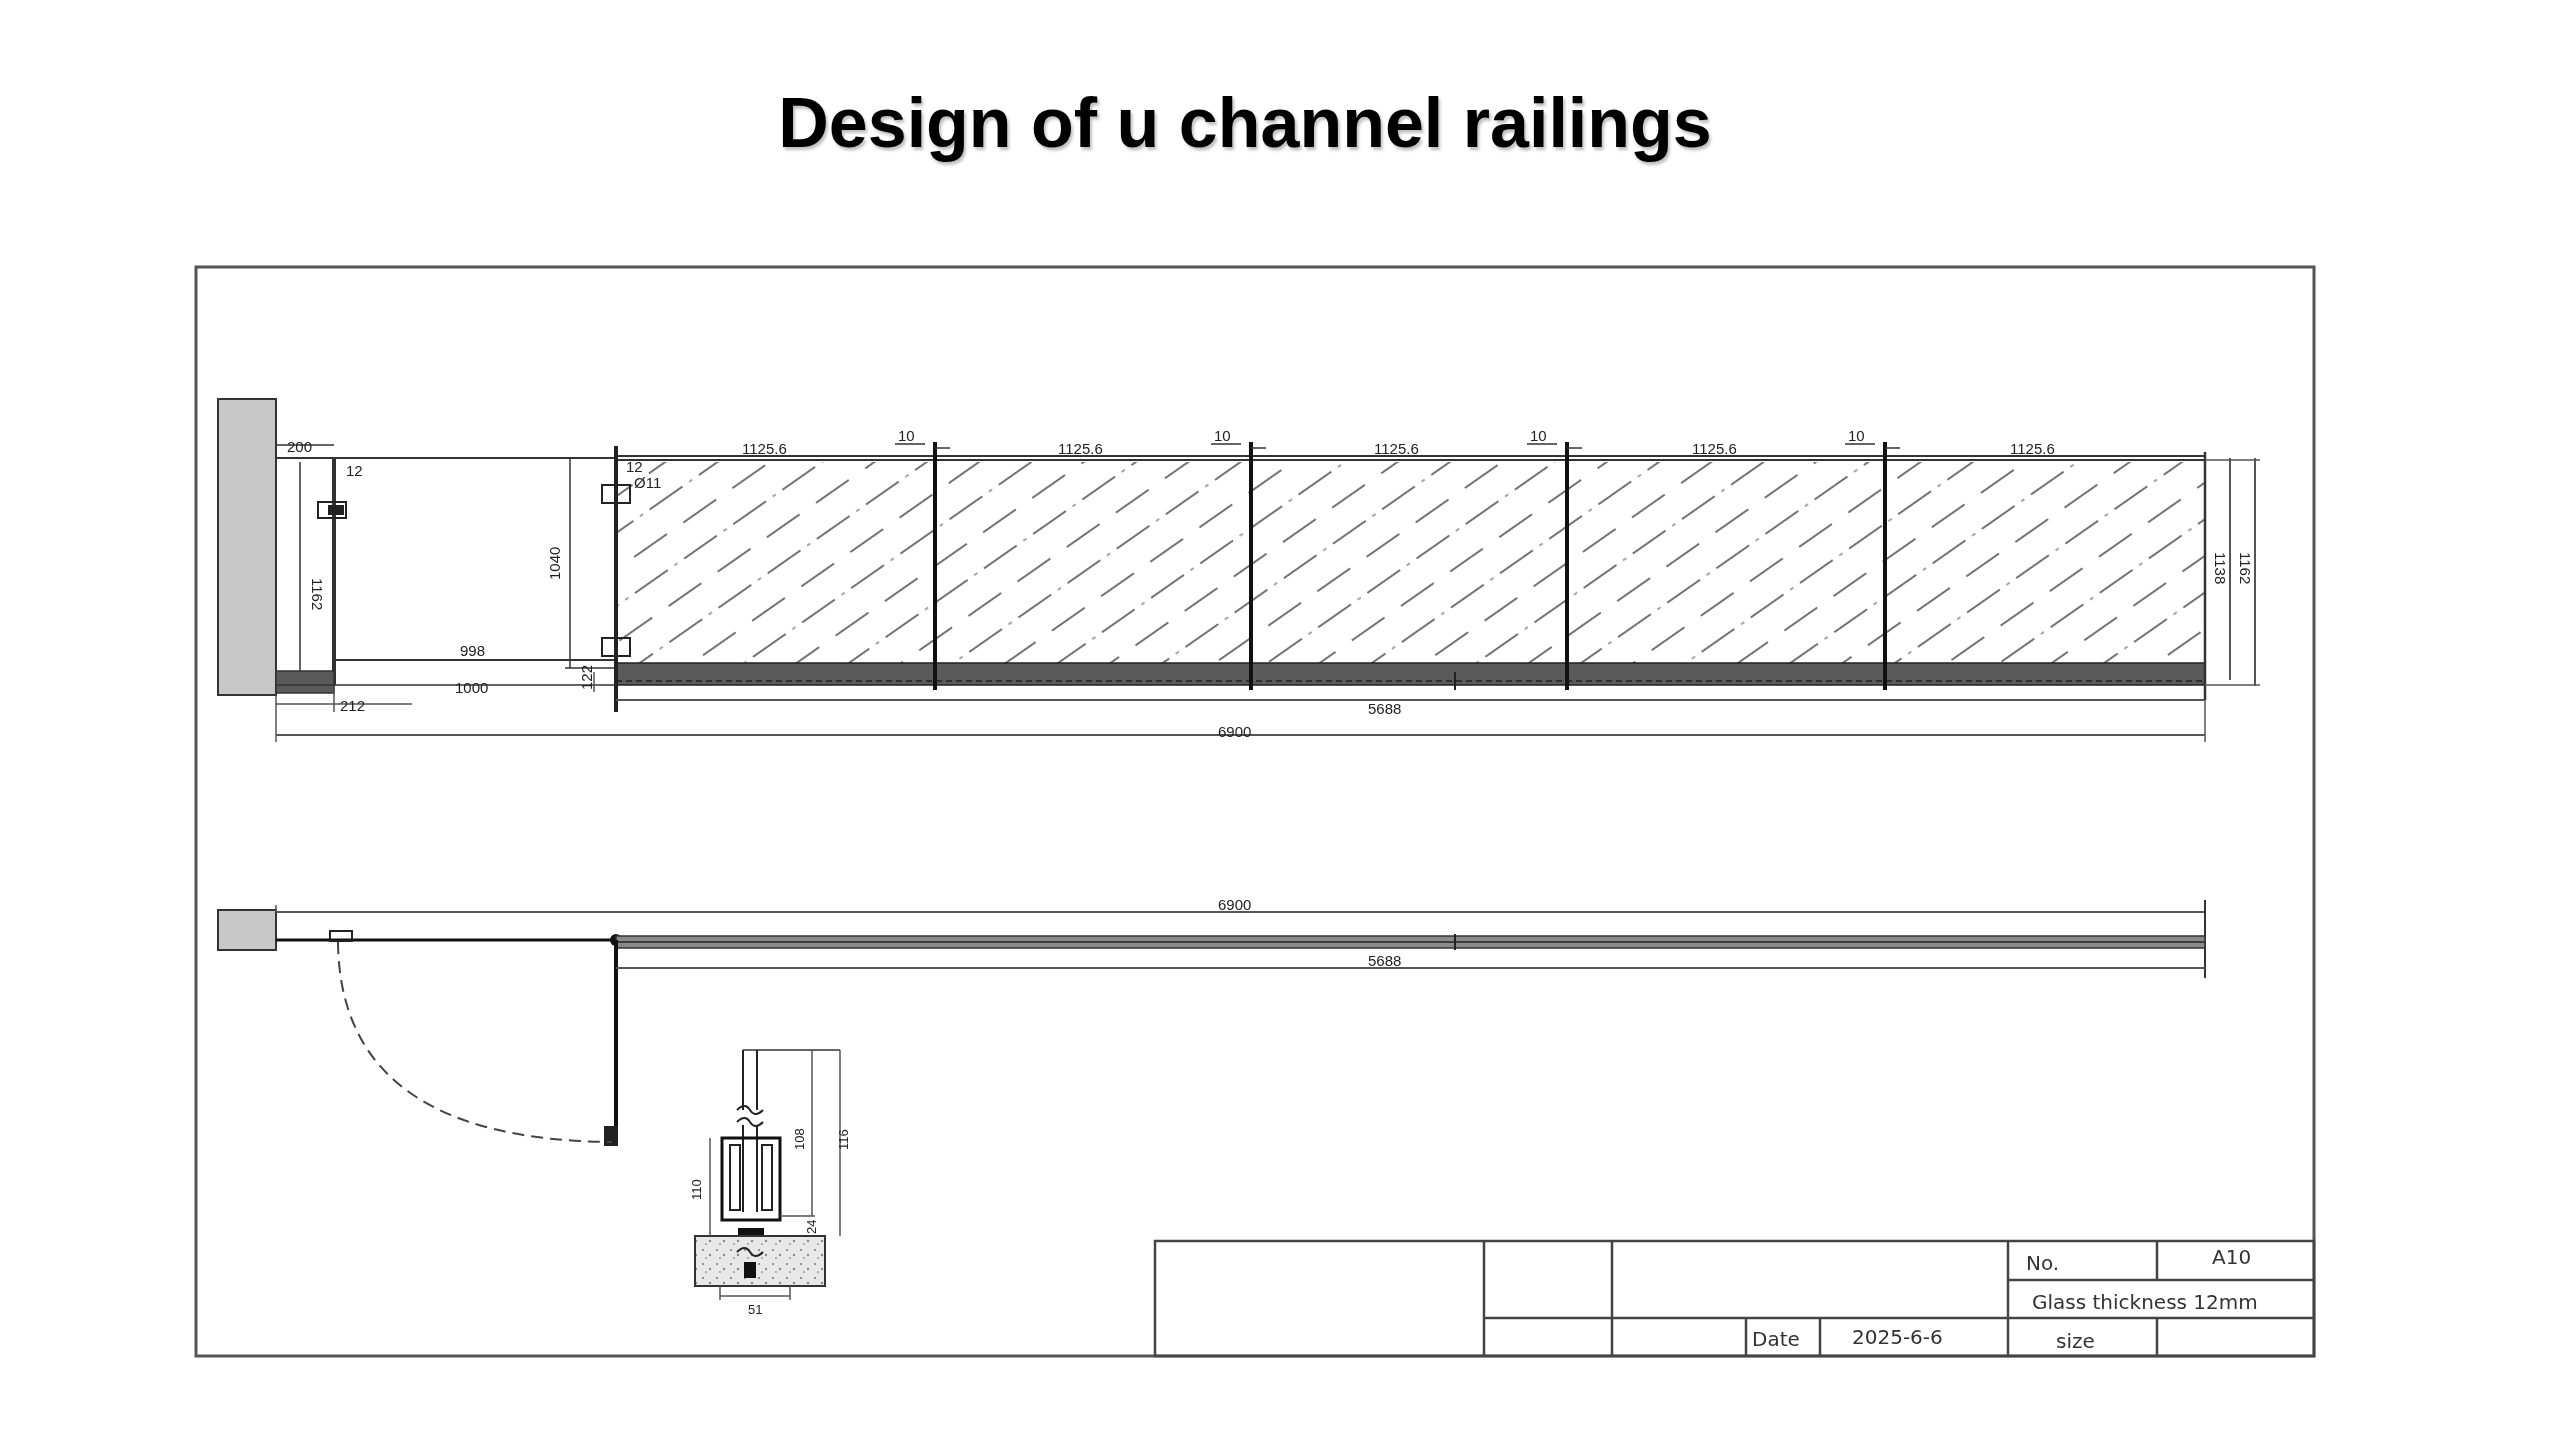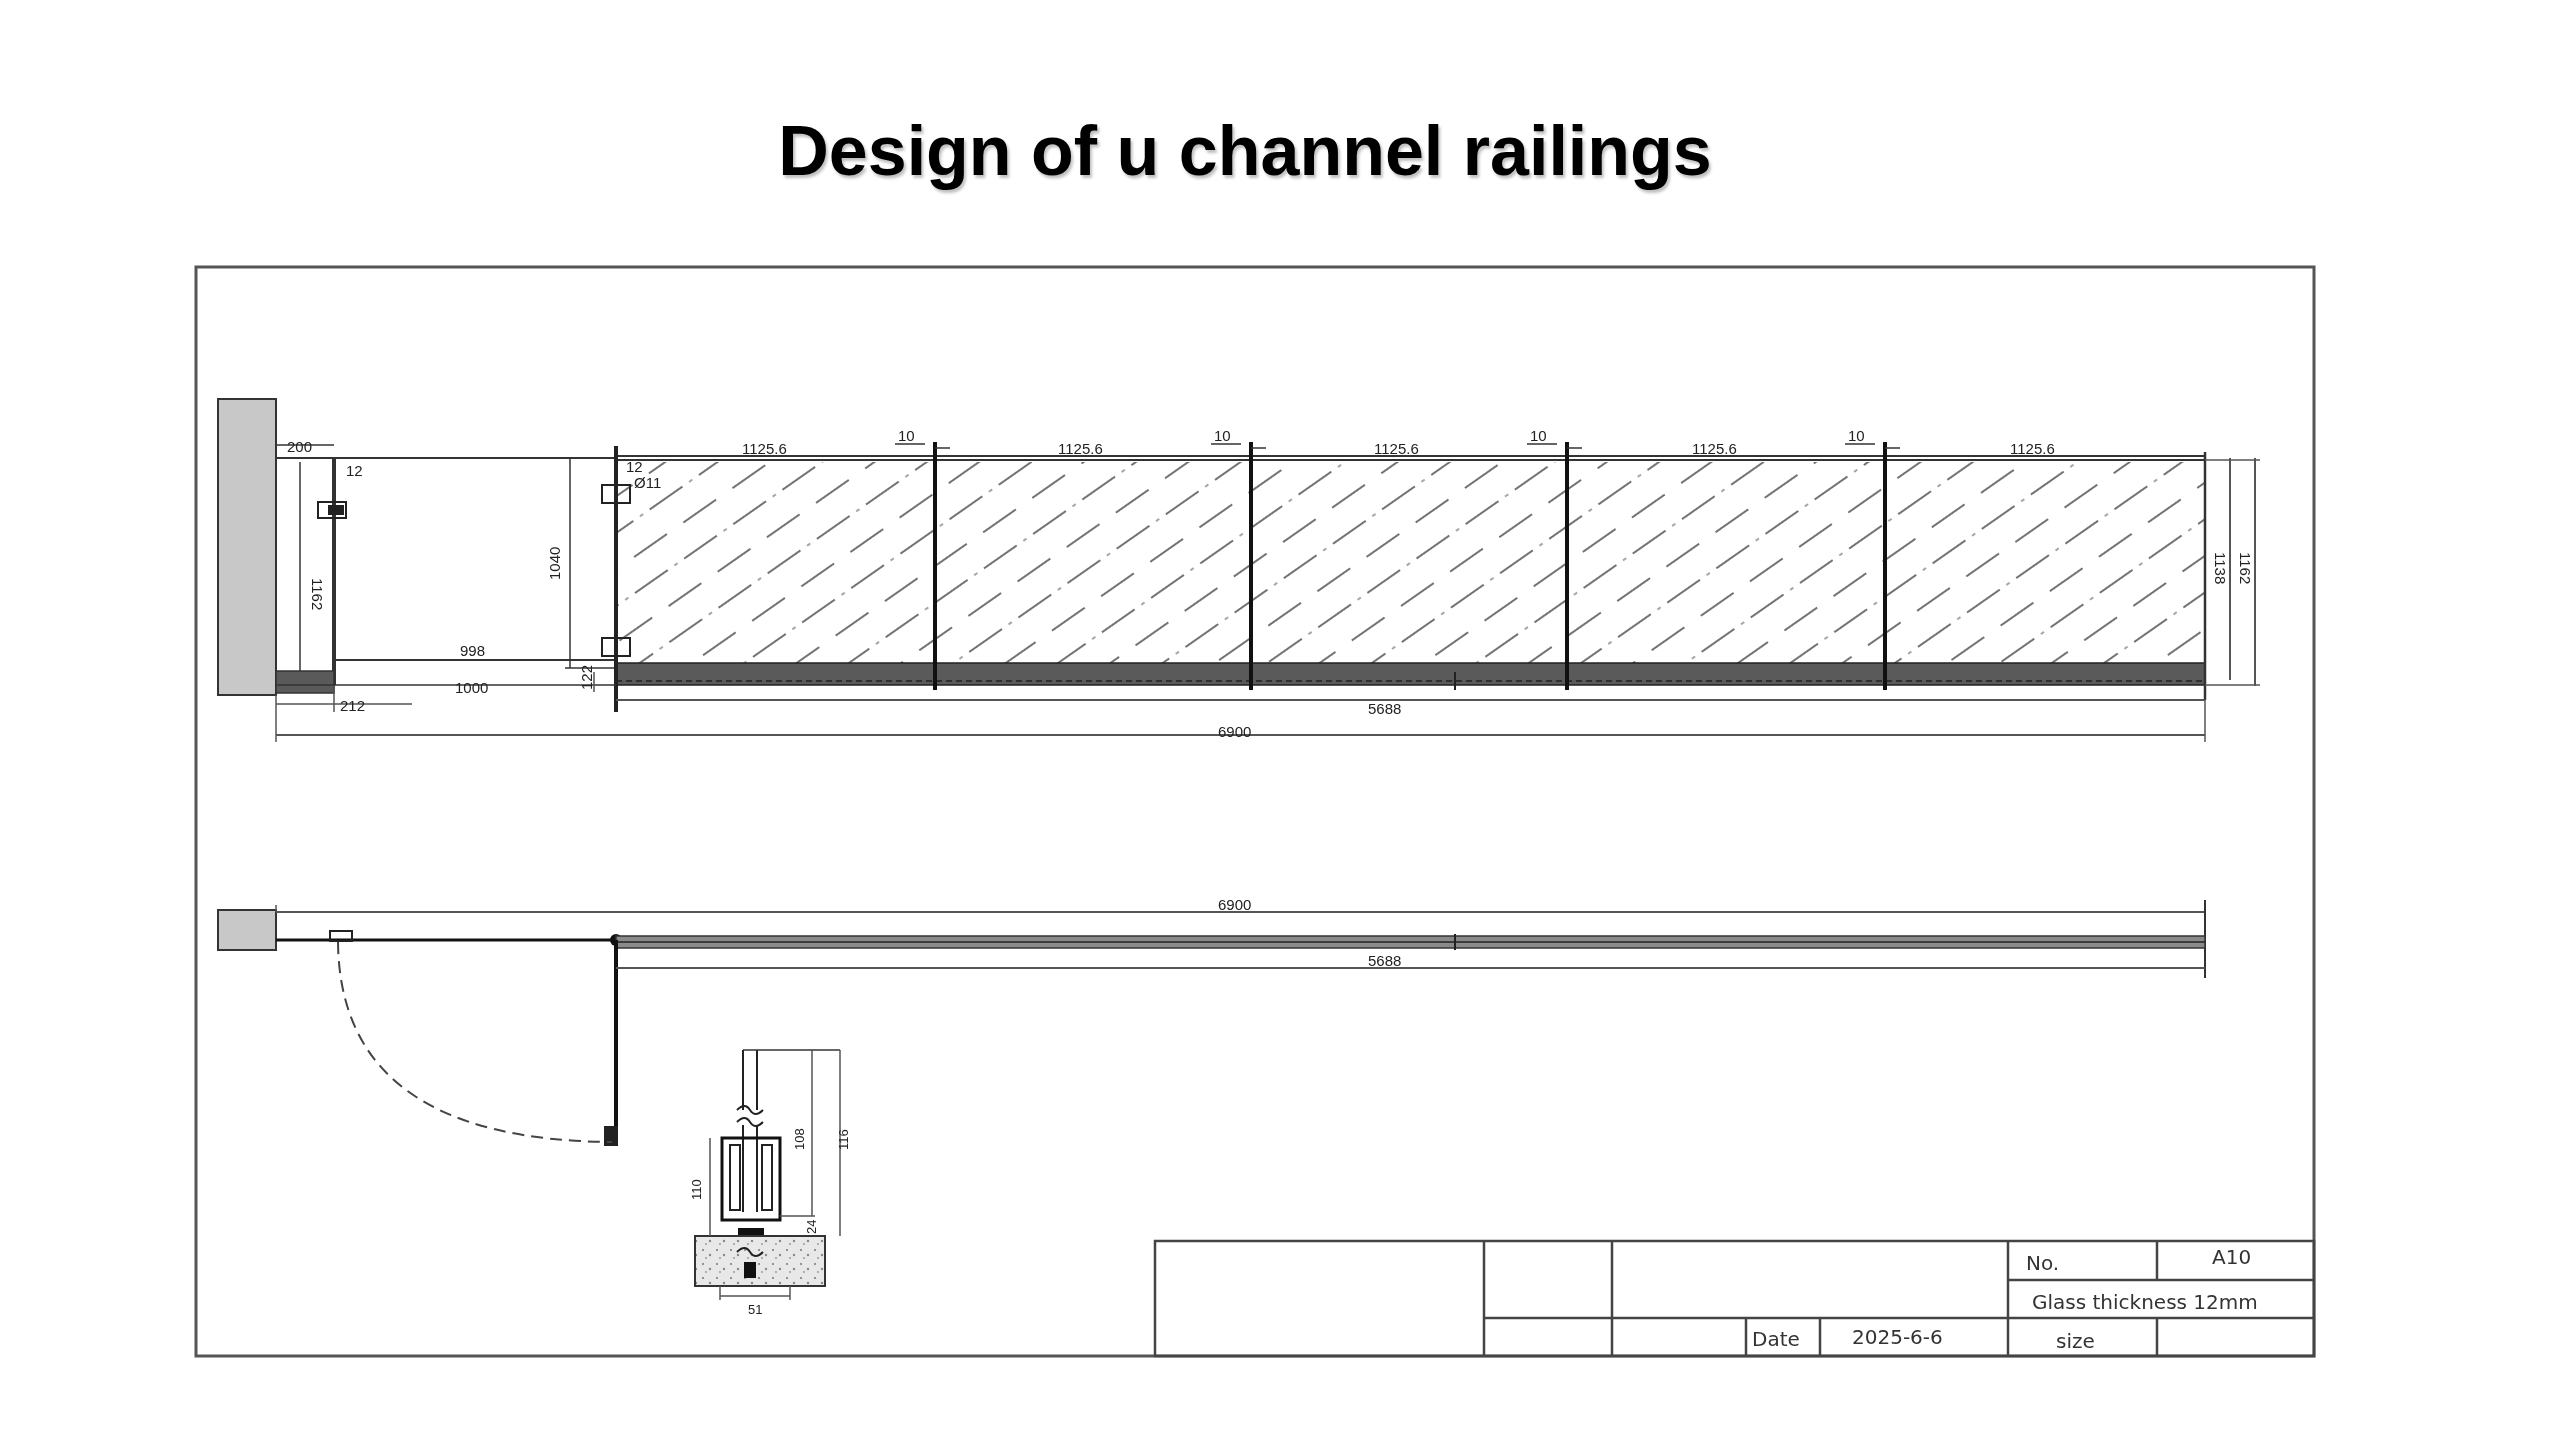--- a/index.html
+++ b/index.html
@@ -1,18 +1,18 @@
 <!DOCTYPE html>
 <html><head>
 <meta charset="utf-8">
 <style>
   html, body { margin: 0; padding: 0; background: #ffffff; }
   body { width: 2560px; height: 1440px; position: relative; overflow: hidden; font-family: "Liberation Sans", sans-serif; }
   .page-title {
-    position: absolute; left: 0; width: 2490px; top: 111px; text-align: center;
+    position: absolute; left: 0; width: 2490px; top: 83px; text-align: center;
     font-family: "Liberation Sans", sans-serif; font-weight: bold; font-size: 70px; color: #000;
     text-shadow: 2px 3px 3px rgba(0,0,0,0.25); letter-spacing: 0px;
   }
   svg.drawing { position: absolute; left: 0; top: 0; }
   .dim { font-family: "Liberation Sans", sans-serif; font-size: 15px; fill: #222; }
   .tb-text { font-family: "DejaVu Sans", sans-serif; font-size: 20px; fill: #333; }
 </style>
 </head>
 <body>
 

